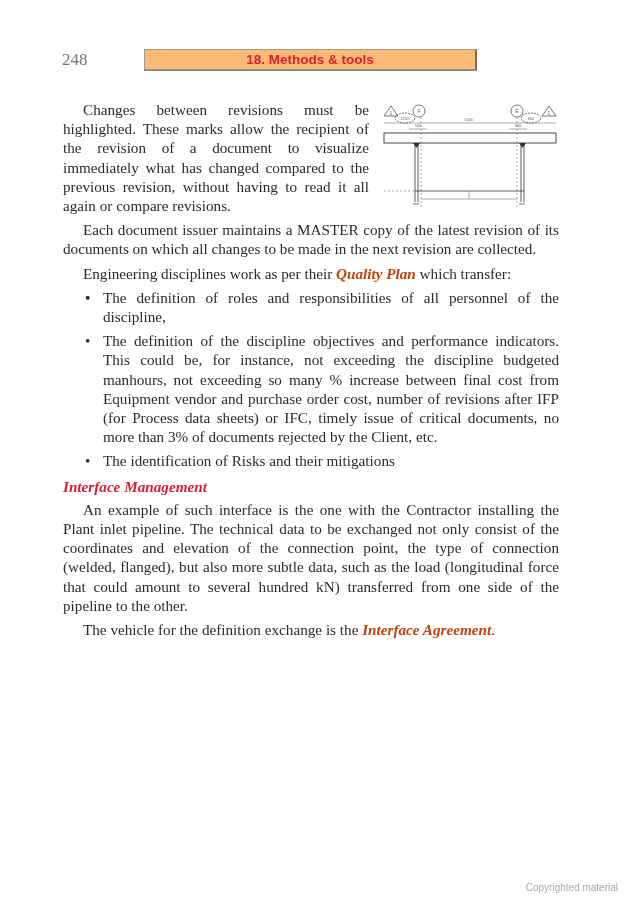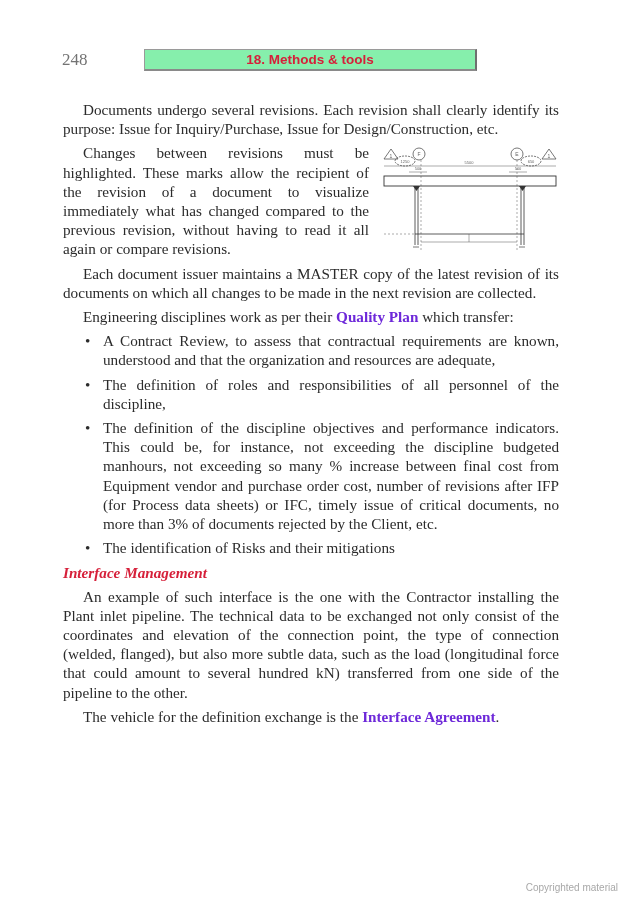--- a/index.html
+++ b/index.html
@@ -1,51 +1,50 @@
 <!DOCTYPE html>
 <html><head>
 <meta charset="utf-8">
 <style>
   html, body { margin: 0; padding: 0; background: #ffffff; }
   body { width: 627px; height: 900px; position: relative; overflow: hidden;
          font-family: "DejaVu Serif", "Liberation Serif", serif; color: #2a2a2a; }
   .page-number { position: absolute; left: 62px; top: 50px; font-family: "Liberation Serif", serif;
                  font-size: 17px; color: #737373; }
   .chapter-banner { position: absolute; left: 144px; top: 49px; width: 333px; height: 22px;
-                    background: #86efac; border: 1px solid #9a9a9a; border-right: 2px solid #6f6f6f;
+                    background: #fdba74; border: 1px solid #9a9a9a; border-right: 2px solid #6f6f6f;
                     border-bottom: 2px solid #8a8a8a; box-sizing: border-box;
                     display: flex; align-items: center; justify-content: center; }
   .chapter-title { font-family: "Liberation Sans", sans-serif; font-weight: bold; font-size: 13.5px;
                    color: #d6203a; }
   .content { position: absolute; left: 63px; top: 100px; width: 496px;
              font-family: "Liberation Serif", serif; font-size: 15.2px; line-height: 19.2px;
              text-align: justify; color: #2b2b2b; }
   p { margin: 0 0 5px 0; text-indent: 20px; }
   .para-with-fig { display: flex; justify-content: space-between; margin-bottom: 5px; }
   .para-with-fig p { width: 306px; margin: 0; }
   .figure { width: 178px; height: 108px; margin-top: 2px; }
-  .red-bold { color: #6d28d9; font-weight: bold; }
+  .red-bold { color: #c2410c; font-weight: bold; font-style: italic; }
   ul.bullets { list-style: none; margin: 0 0 5px 0; padding: 0; }
   ul.bullets li { position: relative; padding-left: 40px; margin-bottom: 5px; }
   ul.bullets li .bullet { position: absolute; left: 22px; top: 0; }
   .section-heading { margin: 6px 0 4px 0; font-style: italic; font-weight: bold; color: #d6203a;
                      font-size: 15.2px; text-indent: 0; }
   .copyright { position: absolute; right: 9px; top: 882px; font-family: "Liberation Sans", sans-serif;
                font-size: 10px; color: #a8a8a8; }
 </style>
 </head>
 <body>
 
 <div class="page-number">248</div>
 <div class="chapter-banner">
   <span class="chapter-title">18. Methods &amp; tools</span>
 </div>
 
 <div class="content">
-  <p>Documents undergo several revisions. Each revision shall clearly identify its purpose: Issue for Inquiry/Purchase, Issue for Design/Construction, etc.</p>
 
   <div class="para-with-fig">
     <p>Changes between revisions must be highlighted. These marks allow the recipient of the revision of a document to visualize immediately what has changed compared to the previous revision, without having to read it all again or compare revisions.</p>
     <svg class="figure" viewBox="0 0 178 108">
       <g fill="none" stroke="#555" stroke-width="0.8">
 
         <polygon points="10,4 3,14 17,14"></polygon>
         <polygon points="168,4 161,14 175,14"></polygon>
 
         <circle cx="38" cy="9" r="6"></circle>
@@ -91,21 +90,21 @@
         <text x="150" y="18" font-size="4">650</text>
       </g>
     </svg>
   </div>
 
   <p>Each document issuer maintains a MASTER copy of the latest revision of its documents on which all changes to be made in the next revision are collected.</p>
 
   <p><span>Engineering disciplines work as per their </span><span class="red-bold">Quality Plan</span><span> which transfer:</span></p>
 
   <ul class="bullets">
-    <li><span class="bullet">•</span><span>A Contract Review, to assess that contractual requirements are known, understood and that the organization and resources are adequate,</span></li>
+    <li><span class="bullet">•</span></li>
     <li><span class="bullet">•</span><span>The definition of roles and responsibilities of all personnel of the discipline,</span></li>
     <li><span class="bullet">•</span><span>The definition of the discipline objectives and performance indicators. This could be, for instance, not exceeding the discipline budgeted manhours, not exceeding so many % increase between final cost from Equipment vendor and purchase order cost, number of revisions after IFP (for Process data sheets) or IFC, timely issue of critical documents, no more than 3% of documents rejected by the Client, etc.</span></li>
     <li><span class="bullet">•</span><span>The identification of Risks and their mitigations</span></li>
   </ul>
 
   <div class="section-heading">Interface Management</div>
 
   <p>An example of such interface is the one with the Contractor installing the Plant inlet pipeline. The technical data to be exchanged not only consist of the coordinates and elevation of the connection point, the type of connection (welded, flanged), but also more subtle data, such as the load (longitudinal force that could amount to several hundred kN) transferred from one side of the pipeline to the other.</p>
   <p><span>The vehicle for the definition exchange is the </span><span class="red-bold">Interface Agreement</span><span>.</span></p>
 </div>

